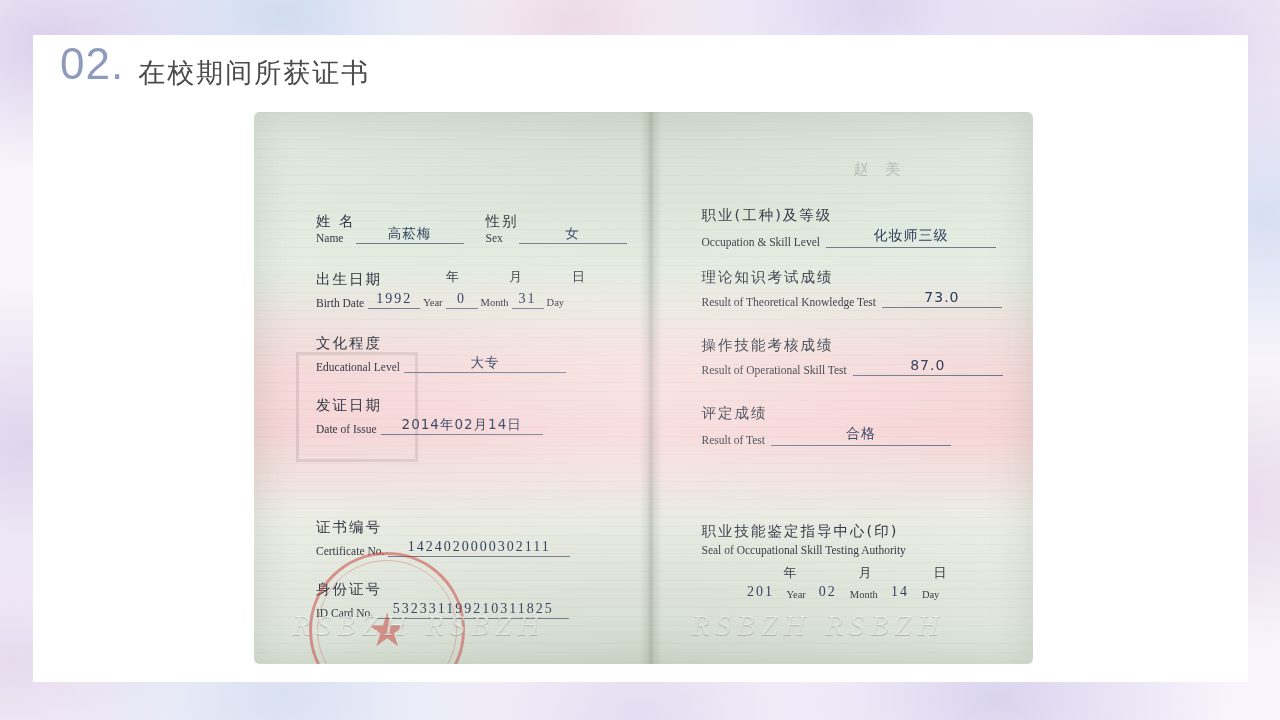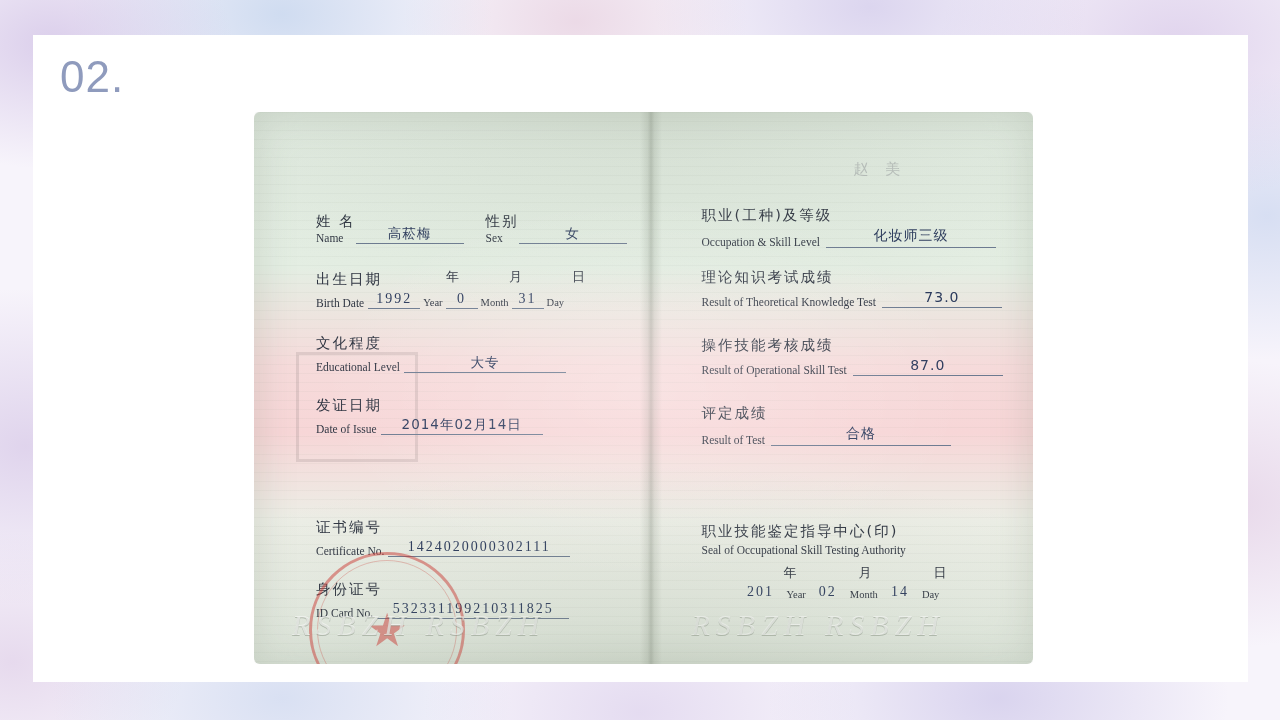--- a/index.html
+++ b/index.html
@@ -42,21 +42,21 @@
     top: 35px;
     width: 1215px;
     height: 647px;
     background: #ffffff;
   }
 
   
   .heading {
     position: absolute;
     left: 27px;
-    top: 20px;
+    top: 7px;
     display: flex;
     align-items: flex-end;
   }
   .heading-num {
     font-family: "Liberation Sans", sans-serif;
     font-size: 44px;
     color: #8f9bbd;
     letter-spacing: 1px;
     line-height: 1;
   }
@@ -273,20 +273,21 @@
 </style>
 </head>
 <body>
 
 <div class="bg"></div>
 
 <div class="card">
 
   <div class="heading">
     <span class="heading-num">02.</span>
+    <span class="heading-title">在校期间所获证书</span>
   </div>
 
   <div class="cert-wrap">
     <div class="cert">
       <div class="sec-lines"></div>
       <div class="gutter"></div>
 
       <div class="page page-left">
 
         <div class="stamp-square"></div>

